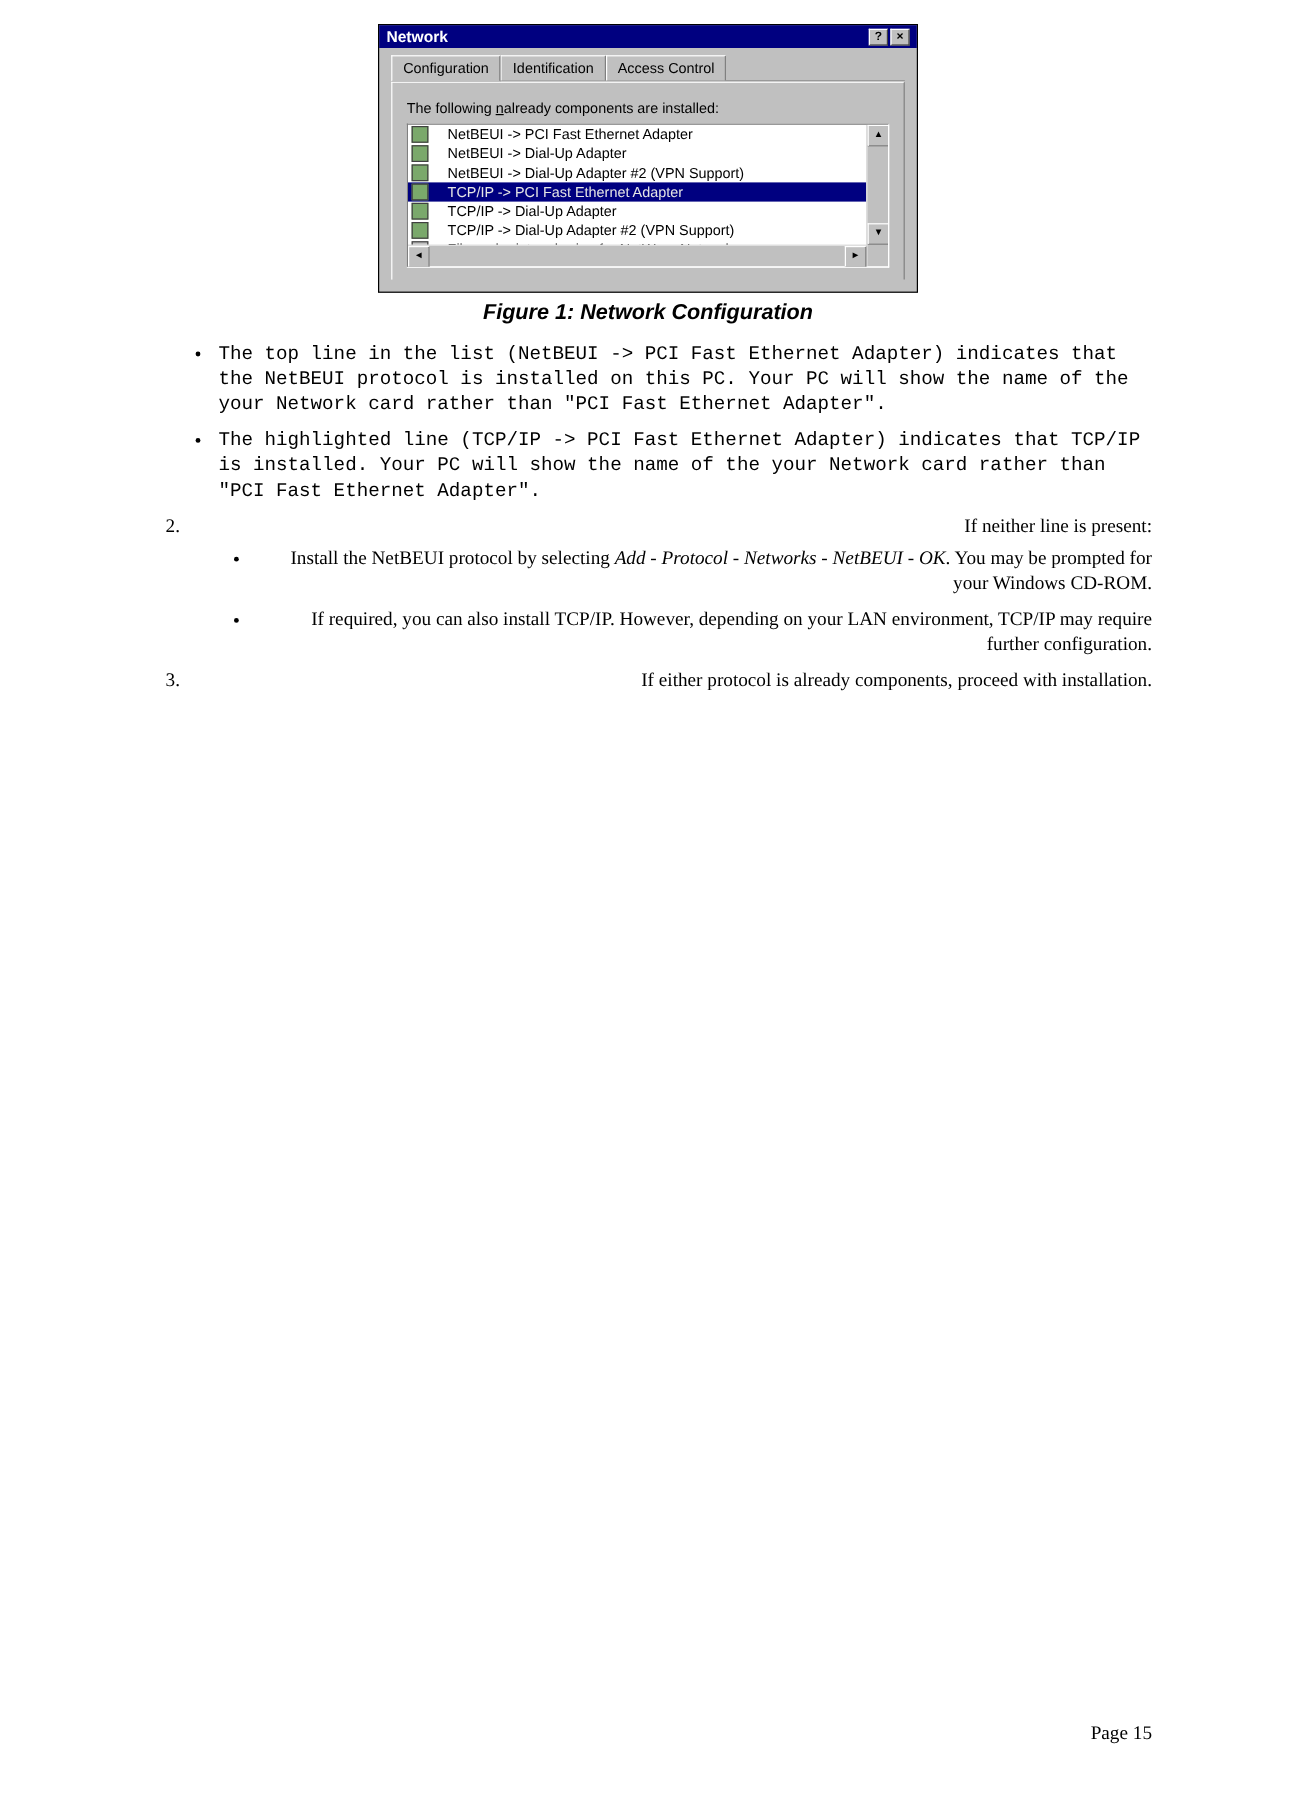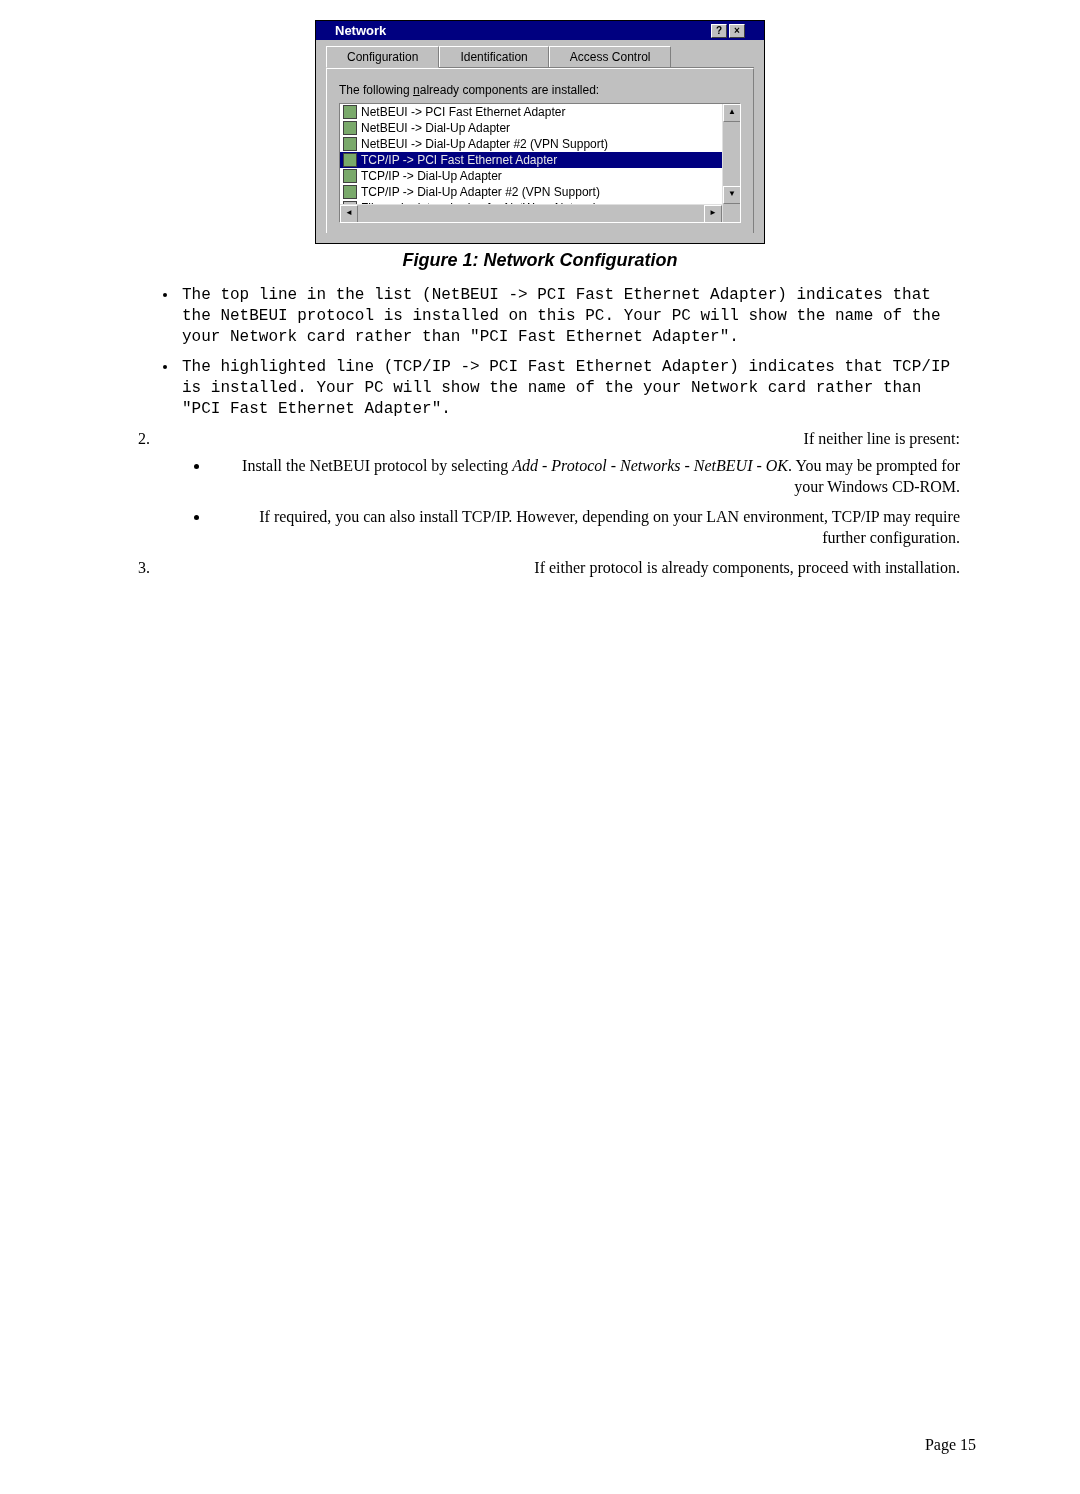--- a/index.html
+++ b/index.html
@@ -26,21 +26,21 @@
       width: 450px;
       background: #c0c0c0;
       border: 1px solid #000;
     }
     .title-bar {
       background: #000080;
       color: #fff;
       font-family: Tahoma, Arial, sans-serif;
       font-weight: bold;
       font-size: 13px;
-      padding: 2px 19px;
+      padding: 2px 6px;
       display: flex;
       justify-content: space-between;
       align-items: center;
     }
     .title-bar-buttons {
       display: flex;
       gap: 2px;
     }
     .tb-btn {
       width: 16px;
@@ -61,21 +61,21 @@
       padding: 6px 10px 10px 10px;
       font-family: 'MS Sans Serif', Tahoma, Arial, sans-serif;
       font-size: 12px;
     }
     .tabs {
       display: flex;
       border-bottom: 1px solid #808080;
       margin-bottom: 0;
     }
     .tab {
-      padding: 3px 20px;
+      padding: 3px 9px;
       background: #c0c0c0;
       border-top: 1px solid #fff;
       border-left: 1px solid #fff;
       border-right: 1px solid #808080;
       position: relative;
       font-size: 12px;
     }
     .tab.active {
       background: #c0c0c0;
       z-index: 2;
@@ -109,21 +109,21 @@
     .listbox-inner {
       position: absolute;
       top: 0; left: 0; right: 18px; bottom: 18px;
       overflow: hidden;
     }
     .list-item {
       padding: 1px 3px;
       font-size: 12px;
       display: flex;
       align-items: center;
-      gap: 4px;
+      gap: 16px;
       white-space: nowrap;
     }
     .list-item.selected {
       background: #000080;
       color: #e5e5e5;
     }
     .list-item.selected .icon-box {
       background: #7AA96B;
     }
     .icon-box {
@@ -237,21 +237,21 @@
       margin-bottom: 10px;
       padding-left: 4px;
       line-height: 1.3;
     }
     em.italic {
       font-style: italic;
     }
     .page-number {
       position: absolute;
       bottom: 40px;
-      right: 104px;
+      right: 120px;
       font-size: 16px;
     }
   </style>
 </head>
 <body>
 
 <div class="dialog-wrapper">
   <div class="dialog">
     <div class="title-bar">
       <span>Network</span>

